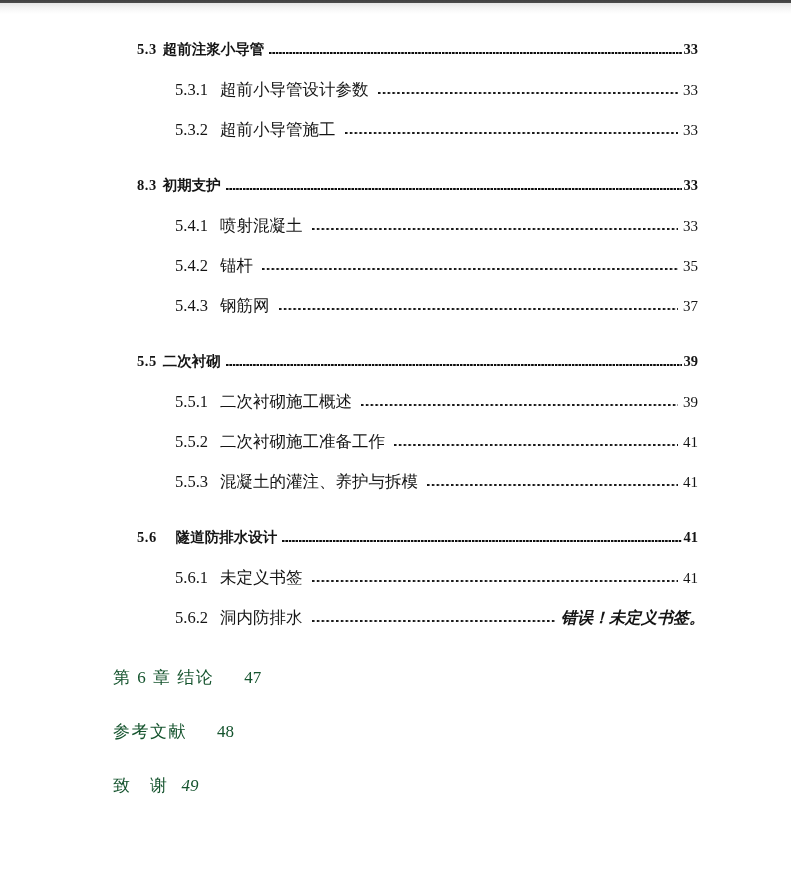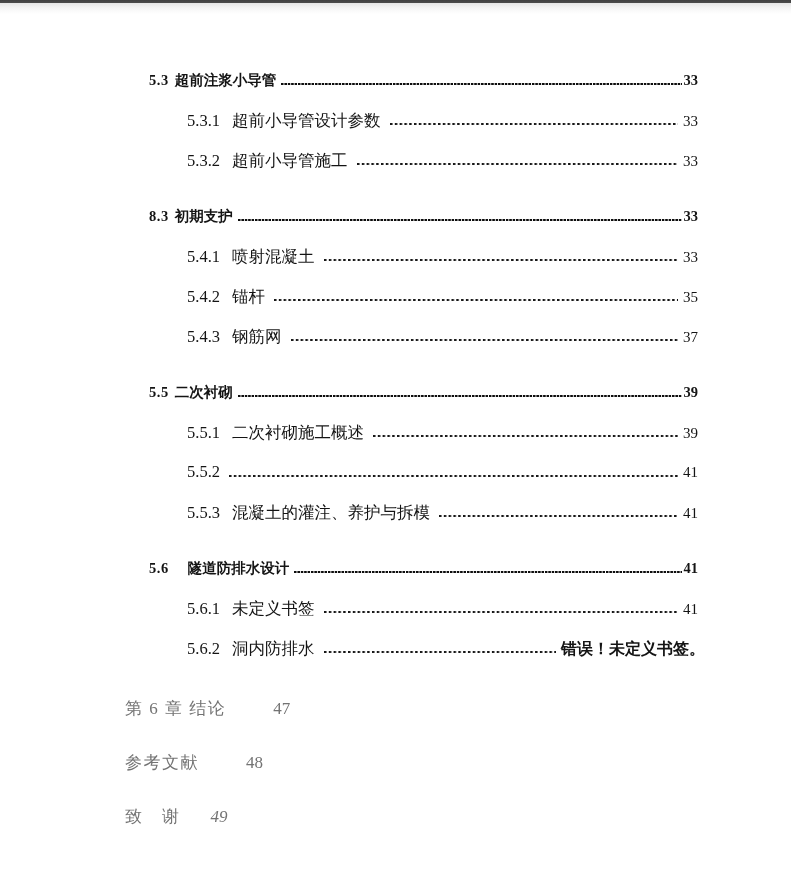--- a/index.html
+++ b/index.html
@@ -19,22 +19,22 @@
   .page-top-shadow {
     position: absolute;
     top: 0; left: 0; right: 0;
     height: 14px;
     background: linear-gradient(to bottom,
       #414141 0px, #4a4a4a 2.5px,
       #e7e7e7 3.5px, #f5f5f5 8px, #ffffff 14px);
   }
   .toc {
     position: absolute;
-    top: 0; left: 12px; right: 0;
-    padding-top: 70px;
+    top: 0; left: 0; right: 0;
+    padding-top: 39px;
   }
   .toc-row {
     display: flex;
     align-items: baseline;
     height: 20px;
     line-height: 20px;
     margin-top: 20px;
     padding-right: 93px;
     white-space: nowrap;
   }
@@ -85,32 +85,32 @@
     font-family: "Liberation Serif", serif;
     font-size: 15px;
     font-weight: 400;
   }
   .section-row .pagenum { font-weight: 700; font-size: 14.5px; }
   .pagenum.error-page {
     font-family: "Liberation Sans", sans-serif;
     font-weight: 700;
     font-size: 16px;
     margin-right: -7px;
+    font-style: italic;
   }
   .tail-row {
     display: flex;
     align-items: flex-start;
     height: 22px;
     line-height: 22px;
     margin-top: 32px;
     padding-left: 113px;
     font-size: 17px;
-    color: #737373;
+    color: #14532d;
     white-space: nowrap;
-    gap: 17px;
   }
   .tail-row.first-tail { margin-top: 40px; }
   .tail-title { letter-spacing: 1.5px; }
   .tail-page {
     margin-left: 30px;
     font-family: "Liberation Serif", serif;
   }
   .tail-row.compact .tail-page { margin-left: 13px; font-style: italic; }
 </style>
 </head>
@@ -168,20 +168,21 @@
         <span class="pagenum">39</span>
       </div>
       <div class="toc-row item-row">
         <span class="num">5.5.1</span>
         <span class="title">二次衬砌施工概述</span>
         <span class="leader"></span>
         <span class="pagenum">39</span>
       </div>
       <div class="toc-row item-row">
         <span class="num">5.5.2</span>
+        <span class="title">二次衬砌施工准备工作</span>
         <span class="leader"></span>
         <span class="pagenum">41</span>
       </div>
       <div class="toc-row item-row">
         <span class="num">5.5.3</span>
         <span class="title">混凝土的灌注、养护与拆模</span>
         <span class="leader"></span>
         <span class="pagenum">41</span>
       </div>
       <div class="toc-row section-row">

